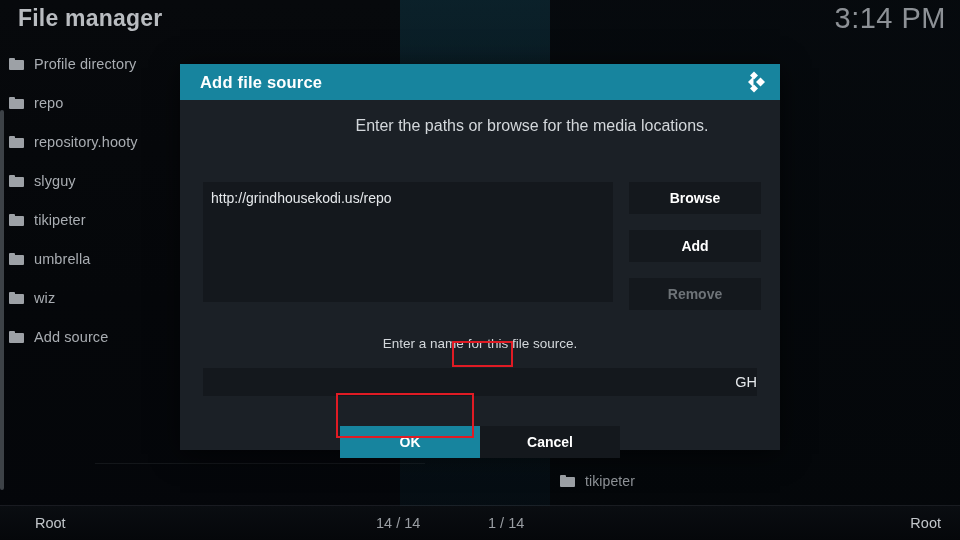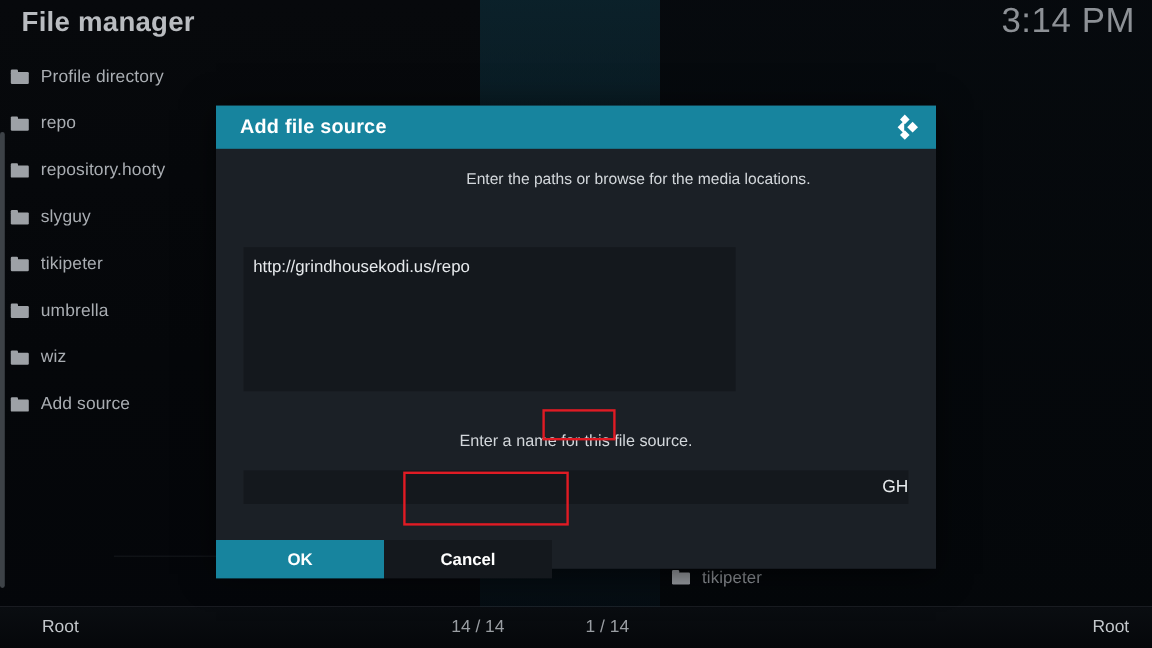--- a/index.html
+++ b/index.html
@@ -140,21 +140,21 @@
     margin-left:16px;
   }
   .sb-left   { left:19px; }
   .sb-mid1   { left:360px; color:#9a9ea3 !important; }
   .sb-mid2   { left:472px; color:#9a9ea3 !important; }
   .sb-right  { right:19px; }
 
   
   .dialog {
     position:absolute;
-    left:180px; top:88px;
+    left:180px; top:64px;
     width:600px; height:386px;
     background:#1b2026;
     box-shadow:0 4px 26px rgba(0,0,0,.6);
   }
   .dlg-titlebar {
     position:relative;
     height:36px;
     background:#17849e;
     display:flex;
     align-items:center;
@@ -171,21 +171,21 @@
     right:14px; top:7px;
     width:24px; height:22px;
   }
   .dlg-body { position:relative; height:350px; }
 
   .hint {
     position:absolute;
     left:0; top:17px;
     width:704px;
     text-align:center;
-    font-size:13px;
+    font-size:16px;
     color:#d3d7db;
   }
   .hint2 {
     position:absolute;
     left:0; top:236px;
     width:600px;
     text-align:center;
     font-size:13.5px;
     color:#d3d7db;
   }
@@ -229,20 +229,21 @@
   .name-value {
     font-size:14.5px;
     color:#e6e9ec;
   }
 
   .footer-btns {
     position:absolute;
     left:0; top:326px;
     width:600px;
     display:flex;
+    justify-content:center;
   }
   .foot-btn {
     width:140px; height:32px;
     display:flex; align-items:center; justify-content:center;
     font-size:14px; font-weight:bold;
     background:#14181d;
     color:#ffffff;
     border:none;
     font-family:"Liberation Sans", sans-serif;
   }
@@ -339,20 +340,25 @@
     </div>
 
     <div class="dlg-body">
 
       <div class="hint">Enter the paths or browse for the media locations.</div>
 
       <div class="paths-box">
         <div class="path-item">http://grindhousekodi.us/repo</div>
       </div>
 
+      <div class="side-btns">
+        <button class="dlg-btn">Browse</button>
+        <button class="dlg-btn">Add</button>
+        <button class="dlg-btn disabled">Remove</button>
+      </div>
 
       <div class="hint2">Enter a name for this file source.</div>
 
       <div class="name-field">
         <span class="name-value">GH</span>
       </div>
 
       <div class="footer-btns">
         <button class="foot-btn focused">OK</button>
         <button class="foot-btn">Cancel</button>

